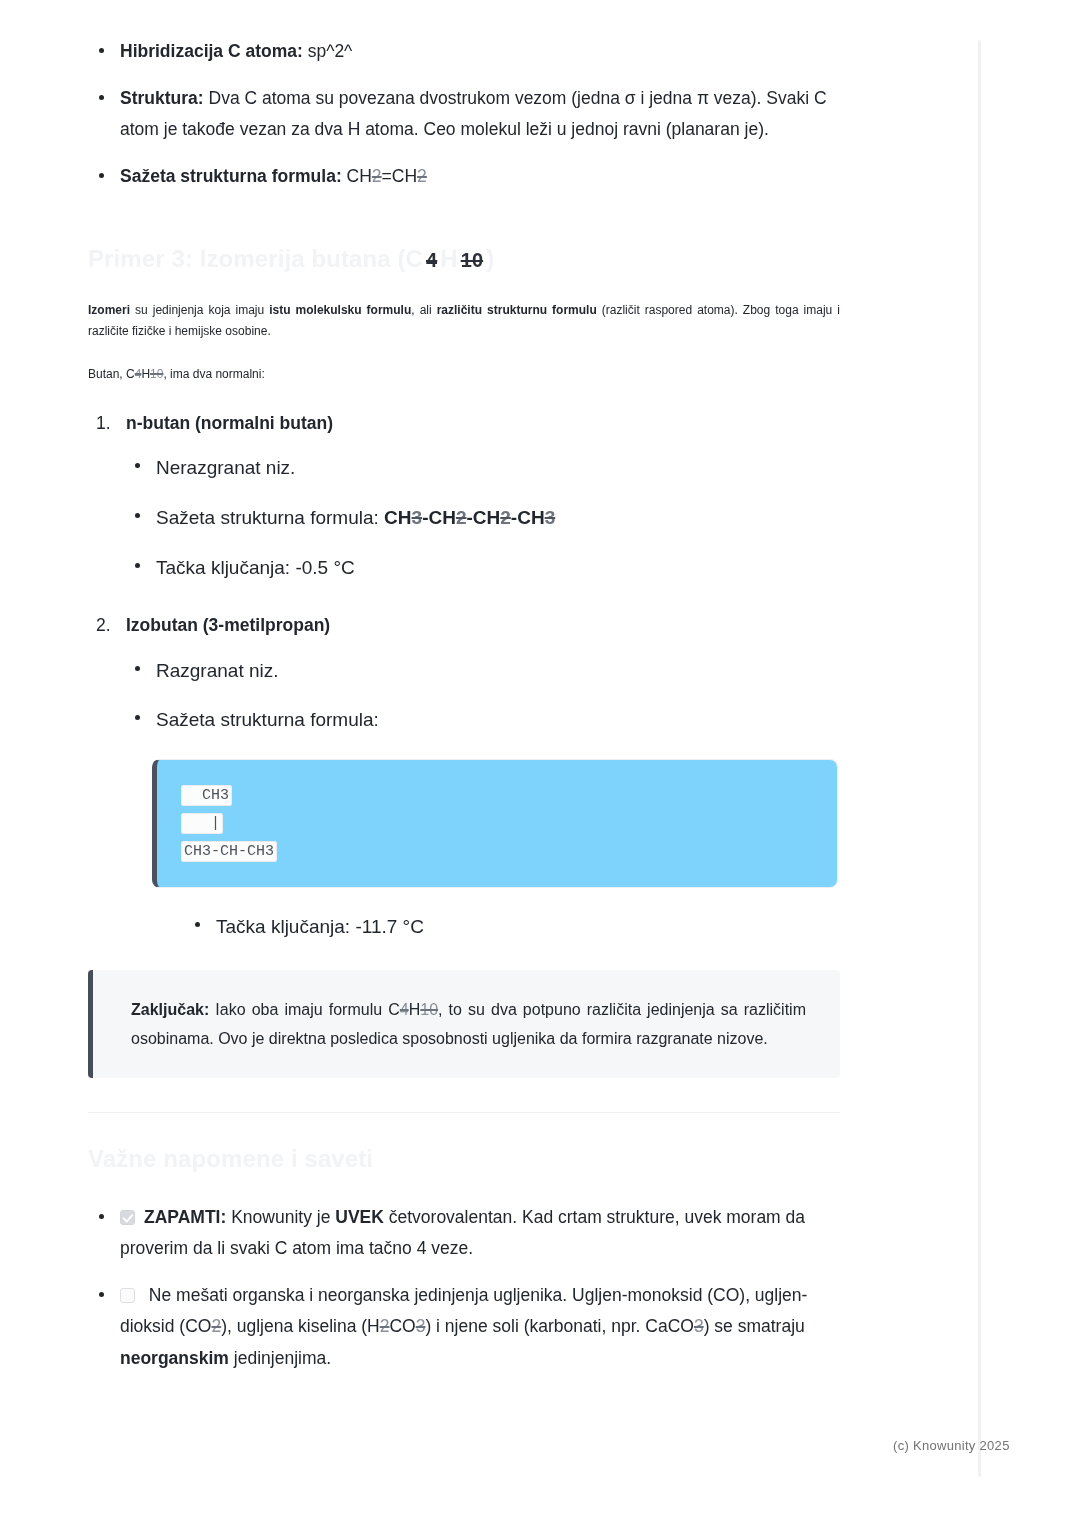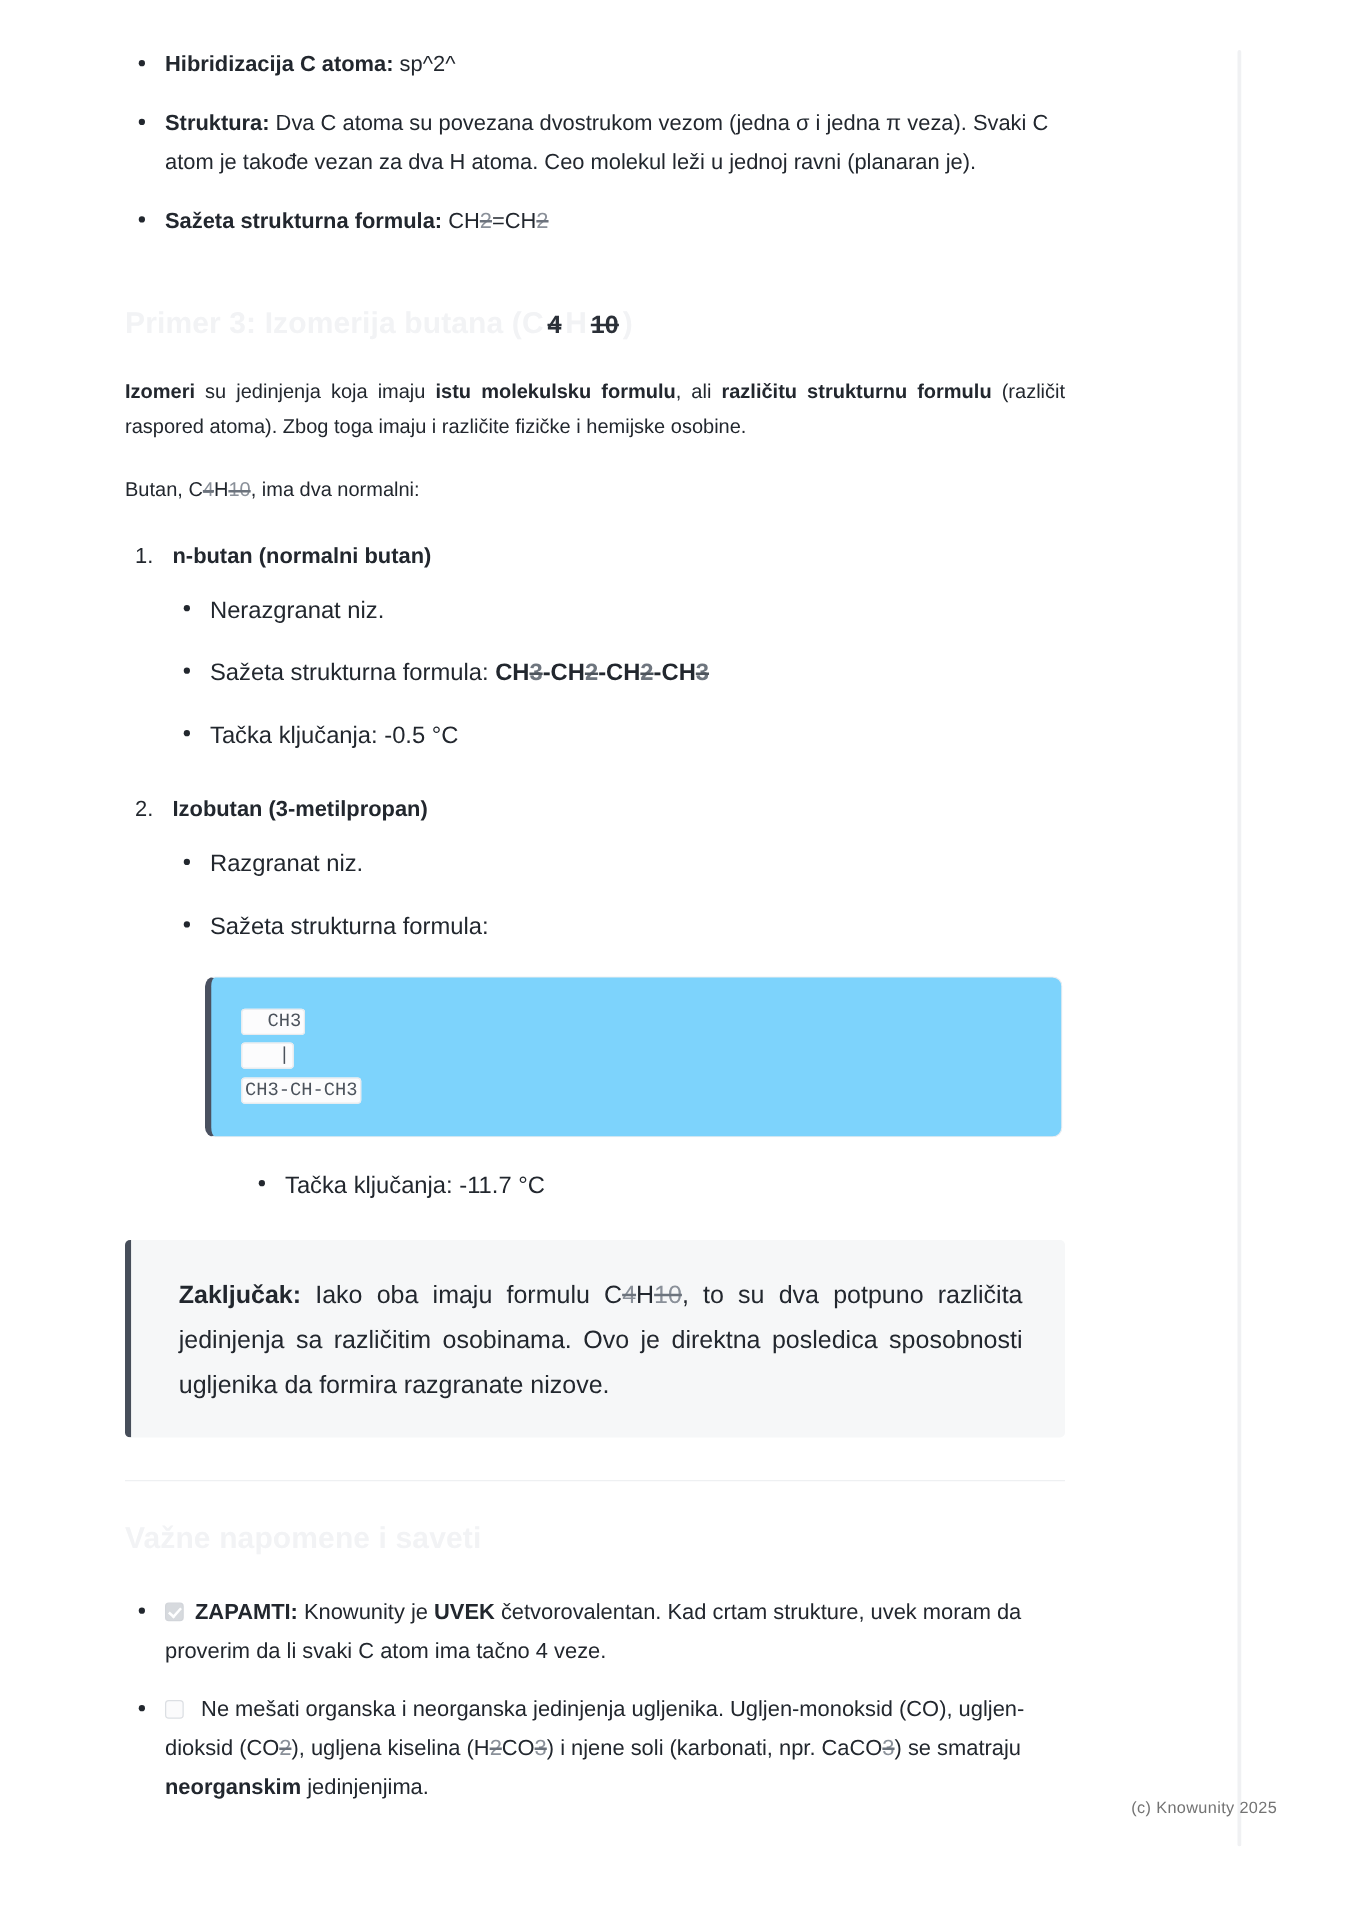--- a/index.html
+++ b/index.html
@@ -12,36 +12,36 @@
     width: 1080px;
     height: 1528px;
     position: relative;
     font-family: "Liberation Sans", sans-serif;
     color: #22272e;
     overflow: hidden;
   }
 
   .page {
     position: absolute;
-    left: 12px; top: 0;
+    left: 0; top: 0;
     width: 896px;
     height: 1528px;
     background: #ffffff;
   }
 
   .content {
     position: absolute;
     left: 88px;
     top: 36px;
     width: 752px;
   }
 
   
   .para {
-    font-size: 16px;
+    font-size: 12px;
     line-height: 1.78;
     color: #22272e;
     margin: 0 0 22px 0;
   }
   .para.justify { text-align: justify; text-justify: inter-word; }
 
   b, .b { font-weight: 700; }
 
   
   .ghost-h {
@@ -168,21 +168,21 @@
   .quote {
     margin: 26px 0 0 0;
     background: #f6f7f8;
     border-left: 5px solid #474e5a;
     border-radius: 4px;
     padding: 26px 34px 24px 38px;
     width: 752px;
   }
   .quote p {
     margin: 0;
-    font-size: 20px;
+    font-size: 16px;
     line-height: 1.80;
     color: #22272e;
     text-align: justify;
     text-justify: inter-word;
   }
 
   
   .divider {
     margin: 34px 0 30px 0;
     height: 1px;

